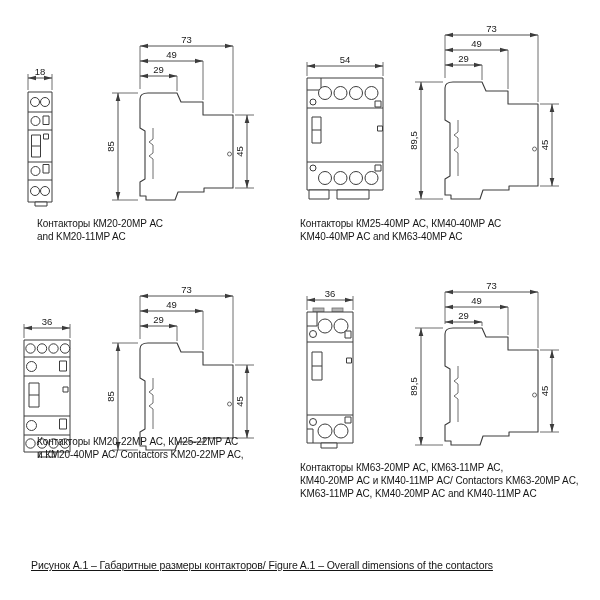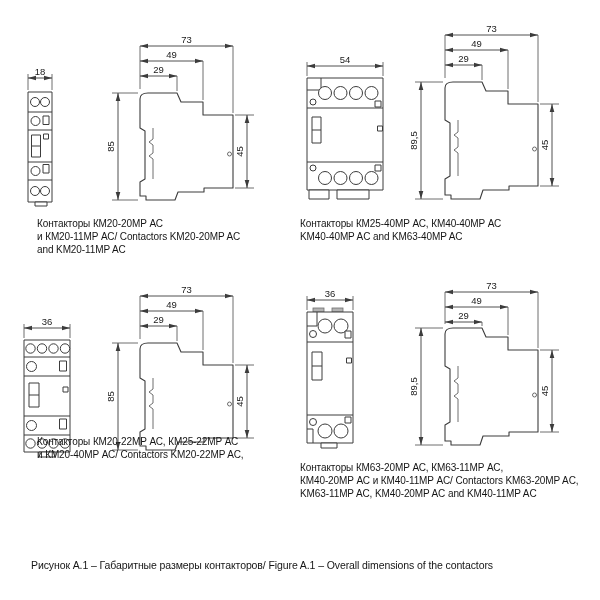--- a/index.html
+++ b/index.html
@@ -1,21 +1,21 @@
 <!DOCTYPE html>
 <html><head>
 <meta charset="utf-8">
 <style>
   html,body{margin:0;padding:0;background:#fff;}
   .stage{position:relative;width:600px;height:600px;background:#ffffff;overflow:hidden;
          font-family:"Liberation Sans",sans-serif;}
   .panel-svg{position:absolute;}
   .caption{position:absolute;font-size:10px;line-height:12.8px;color:#151515;
            letter-spacing:-0.1px;white-space:nowrap;}
-  .figcap{position:absolute;font-size:10.5px;color:#151515;white-space:nowrap;letter-spacing:-0.1px;}
+  .figcap{position:absolute;font-size:10.5px;color:#151515;white-space:nowrap;letter-spacing:-0.1px;text-decoration:underline;}
   
   .sh{fill:#ffffff;stroke:#3c3c3c;stroke-width:1;stroke-linejoin:round;}
   .ol{fill:#ffffff;stroke:#3c3c3c;stroke-width:1.1;stroke-linejoin:round;}
   .ln{fill:none;stroke:#3c3c3c;stroke-width:1;}
   .thin{fill:none;stroke:#4a4a4a;stroke-width:0.8;}
   .dl{stroke:#3c3c3c;stroke-width:0.9;}
   .ah{fill:#3c3c3c;stroke:none;}
   .dt{font-family:"Liberation Sans",sans-serif;font-size:9.5px;fill:#1a1a1a;}
   .tab{fill:#b3b3b3;stroke:#6e6e6e;stroke-width:0.8;}
 </style>
@@ -79,21 +79,20 @@
       </g>
     <g>
         <line x1="18" y1="56" x2="42" y2="56" class="dl"></line>
         <path d="M18,56 l8,-2.3 v4.6 z" class="ah"></path>
         <path d="M42,56 l-8,-2.3 v4.6 z" class="ah"></path>
         <text x="30" y="53" class="dt" text-anchor="middle">18</text>
       </g>
   </svg>
   <div class="caption" style="left:37px;top:218px">
     <div>Контакторы КМ20-20МР АС</div>
-    <div>и КМ20-11МР АС/ Contactors KM20-20MP AC</div>
     <div>and KM20-11MP AC</div>
   </div>
 
   <svg class="panel-svg" style="left:295px;top:14px" width="300" height="204" viewBox="0 0 300 204">
     <g>
       <rect class="sh" x="12" y="64" width="76" height="112"></rect>
       <rect class="sh" x="14" y="176" width="20" height="9"></rect>
         <rect class="sh" x="42" y="176" width="32" height="9"></rect>
       <path class="ln" d="M12,76h14V64"></path>
       <path class="ln" d="M12,94H88 M12,148H88"></path>

